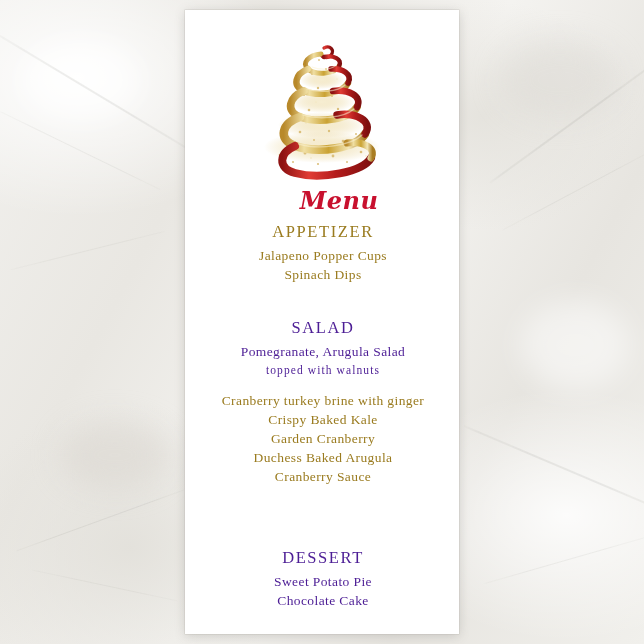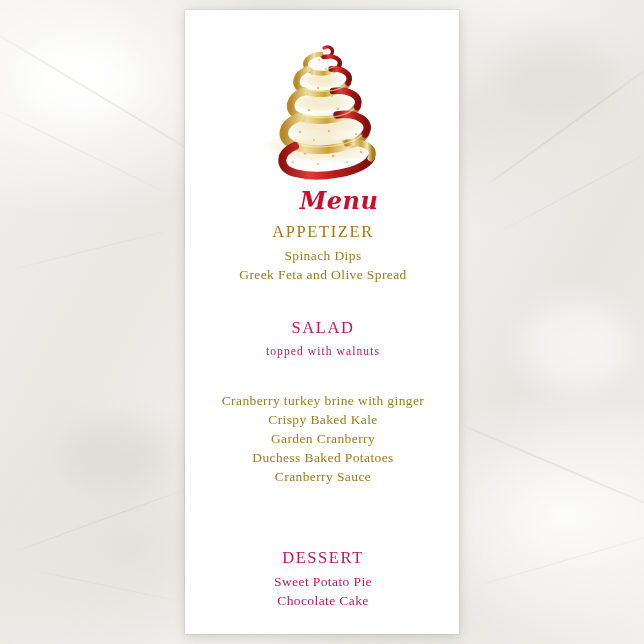--- a/index.html
+++ b/index.html
@@ -100,21 +100,21 @@
     font-size: 13.5px;
     line-height: 19px;
     letter-spacing: 0.4px;
   }
   .sec-item.small {
     font-size: 11.5px;
     letter-spacing: 1.1px;
     font-family: Liberation Serif, serif;
   }
   .gold .sec-head, .gold .sec-item { color: #9a7b1f; }
-  .red .sec-head, .red .sec-item { color: #be185d; text-align: center; }
+  .red .sec-head, .red .sec-item { color: #4c1d95; text-align: center; }
 
   #sec-appetizer { top: 212px; }
   #sec-salad     { top: 308px; }
   #sec-main      { top: 381px; }
   #sec-dessert   { top: 538px; }
 </style>
 </head>
 <body>
 
 <div id="scene">
@@ -230,34 +230,35 @@
           <path d="M118 93 C133 98 159 96 169 87" stroke-width="1.3"></path>
           <path d="M114 122 C133 128 166 124 177 113" stroke-width="1.4"></path>
         </g>
       </g>
     </svg>
 
     <div id="menu-title">Menu</div>
 
     <div class="section gold" id="sec-appetizer">
       <div class="sec-head">APPETIZER</div>
+      <div class="sec-item">Jalapeno Popper Cups</div>
       <div class="sec-item">Spinach Dips</div>
-      <div class="sec-item">Greek Feta and Olive Spread</div>
     </div>
 
     <div class="section red" id="sec-salad">
       <div class="sec-head">SALAD</div>
+      <div class="sec-item">Pomegranate, Arugula Salad</div>
       <div class="sec-item small">topped with walnuts</div>
     </div>
 
     <div class="section gold" id="sec-main">
       <div class="sec-item">Cranberry turkey brine with ginger</div>
       <div class="sec-item">Crispy Baked Kale</div>
       <div class="sec-item">Garden Cranberry</div>
-      <div class="sec-item">Duchess Baked Potatoes</div>
+      <div class="sec-item">Duchess Baked Arugula</div>
       <div class="sec-item">Cranberry Sauce</div>
     </div>
 
     <div class="section red" id="sec-dessert">
       <div class="sec-head">DESSERT</div>
       <div class="sec-item">Sweet Potato Pie</div>
       <div class="sec-item">Chocolate Cake</div>
     </div>
 
   </div>

